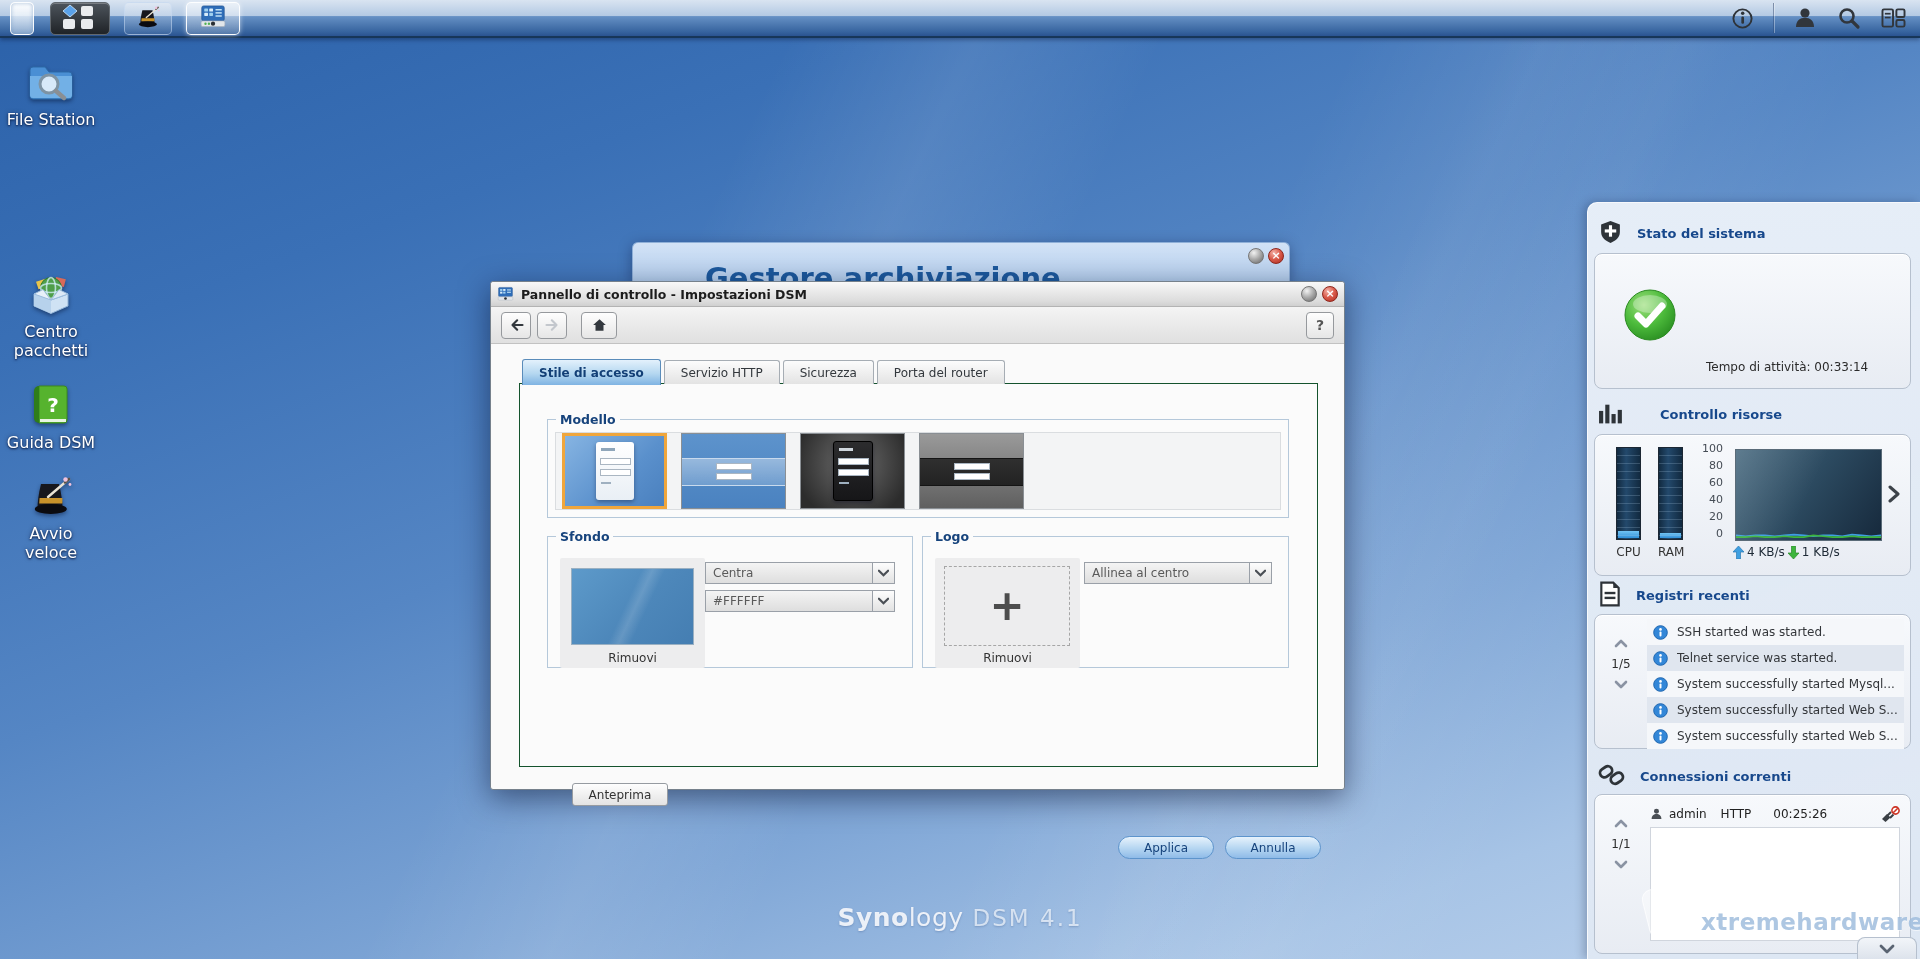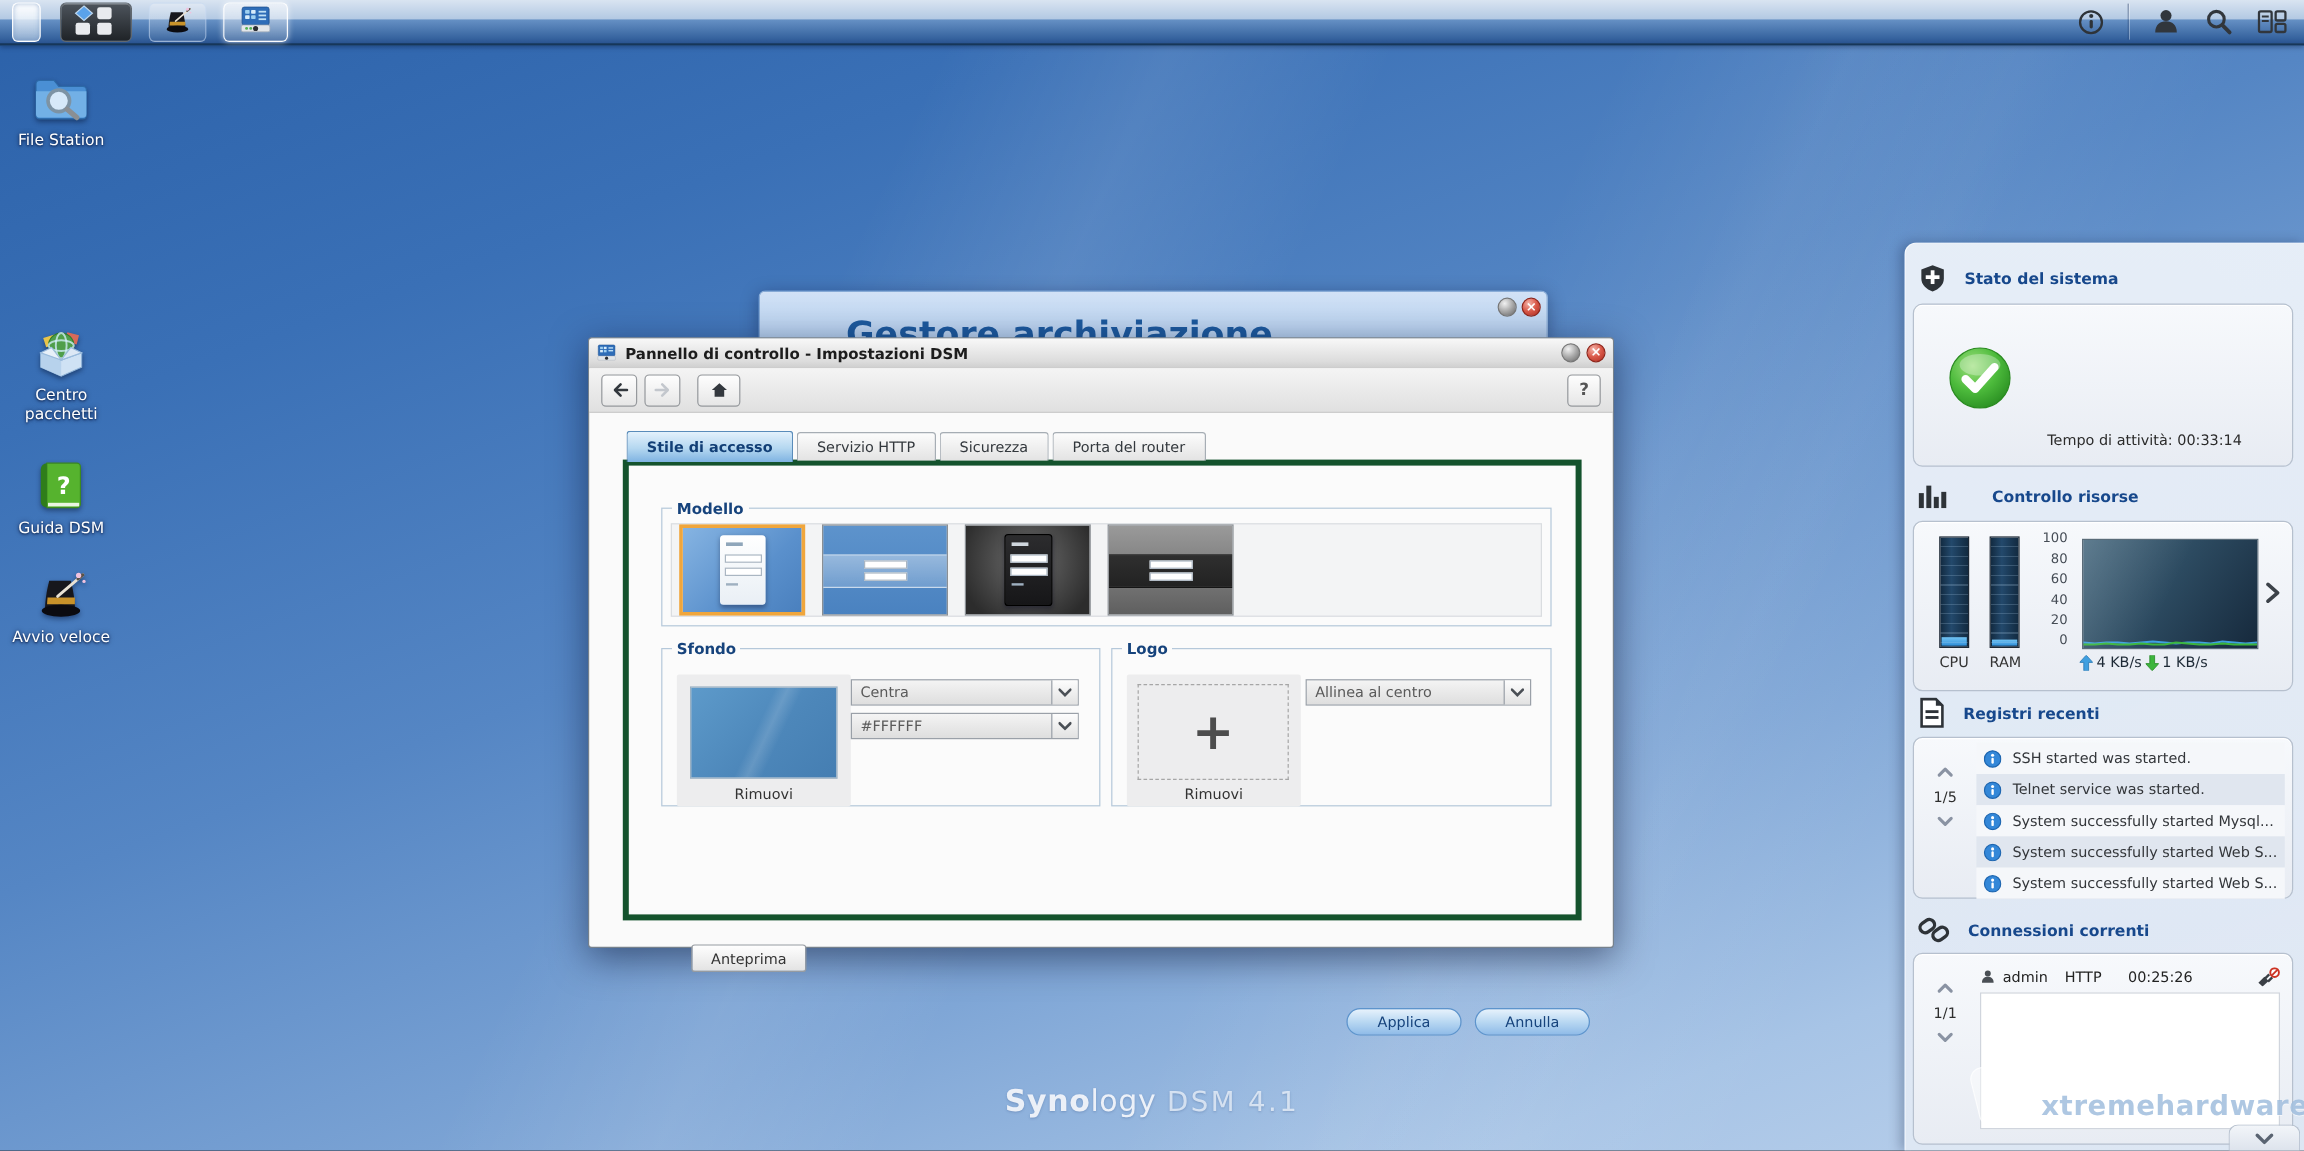--- a/index.html
+++ b/index.html
@@ -27,21 +27,21 @@
     border:1px solid rgba(255,255,255,.95);box-shadow:0 0 5px rgba(255,255,255,.6);}
   .tb-right{margin-left:auto;display:flex;align-items:center;gap:18px;padding-right:4px;}
   .tb-icon{width:26px;height:26px;display:flex;align-items:center;justify-content:center;cursor:pointer;}
   .tb-sep{width:1px;height:30px;background:linear-gradient(rgba(20,40,80,.45),rgba(20,40,80,.2));
     box-shadow:1px 0 0 rgba(255,255,255,.35);}
 
   
   .dicon{position:absolute;width:96px;display:flex;flex-direction:column;align-items:center;gap:6px;cursor:pointer;}
   .dicon .glyph{width:46px;height:44px;display:flex;align-items:center;justify-content:center;
     filter:drop-shadow(0 2px 2px rgba(0,10,40,.45));}
-  .dicon .lbl{color:#fff;text-align:center;line-height:1.2;font-size:13px;
+  .dicon .lbl{color:#fff;text-align:center;line-height:1.2;font-size:16px;
     text-shadow:0 1px 2px rgba(0,15,50,.85),0 0 4px rgba(0,15,50,.5);}
 
   
   .bgwin{position:absolute;left:632px;top:242px;width:656px;height:40px;overflow:hidden;
     border-radius:6px 6px 0 0;background:linear-gradient(#d2e2f6,#b4cfee);
     border:1px solid #8fb0d8;border-bottom:none;box-shadow:0 3px 14px rgba(0,10,40,.35);}
   .bgwin .big-title{position:absolute;left:72px;top:18px;font-size:29px;font-weight:bold;color:#1d5a9e;white-space:nowrap;}
   .bgwin .winctl{position:absolute;top:5px;right:5px;display:flex;gap:4px;}
 
   .sphere{width:16px;height:16px;border-radius:50%;display:flex;align-items:center;justify-content:center;
@@ -72,21 +72,21 @@
     color:#555;font-weight:bold;font-size:14px;cursor:pointer;}
 
   .tabs{position:absolute;left:31px;top:77px;display:flex;align-items:flex-end;gap:3px;z-index:3;}
   .tab{height:23px;padding:0 16px;display:flex;align-items:center;justify-content:center;
     border:1px solid #a6adb4;border-bottom:none;border-radius:3px 3px 0 0;
     background:linear-gradient(#fcfcfc,#e3e3e3);color:#33383d;cursor:pointer;white-space:nowrap;}
   .tab.active{height:25px;background:linear-gradient(#e3f1fc 0%,#b4d7f0 55%,#7fb3e2 100%);
     border-color:#5a8cba;color:#123f76;font-weight:bold;margin-bottom:-1px;}
 
   .dlg-panel{position:absolute;left:28px;top:101px;width:799px;height:384px;
-    border:5px solid #14532d;background:#fbfbfb;z-index:2;box-sizing:border-box;padding-left:34px;}
+    border:1px solid #14532d;background:#fbfbfb;z-index:2;box-sizing:border-box;padding-left:34px;}
 
   fieldset{position:absolute;margin:0;padding:0;border:1px solid #b5c8da;box-sizing:border-box;}
   fieldset legend{color:#16437c;font-weight:bold;font-size:12.5px;padding:0 4px;margin-left:8px;}
   .fs-modello{left:27px;top:28px;width:742px;height:106px;}
   .tpl-area{position:absolute;left:7px;top:5px;right:7px;bottom:7px;background:#f3f4f5;
     border:1px solid #dadde0;display:flex;align-items:center;gap:14px;padding-left:6px;box-sizing:border-box;}
   .tpl{width:105px;height:76px;border:1px solid #8a8f94;position:relative;box-sizing:border-box;cursor:pointer;overflow:hidden;}
   .tpl.selected{border:3px solid #f0a63c;}
   .tpl .card{position:absolute;left:50%;top:50%;transform:translate(-50%,-50%);
     width:38px;height:58px;border-radius:3px;background:linear-gradient(#ffffff,#e9eff5);

